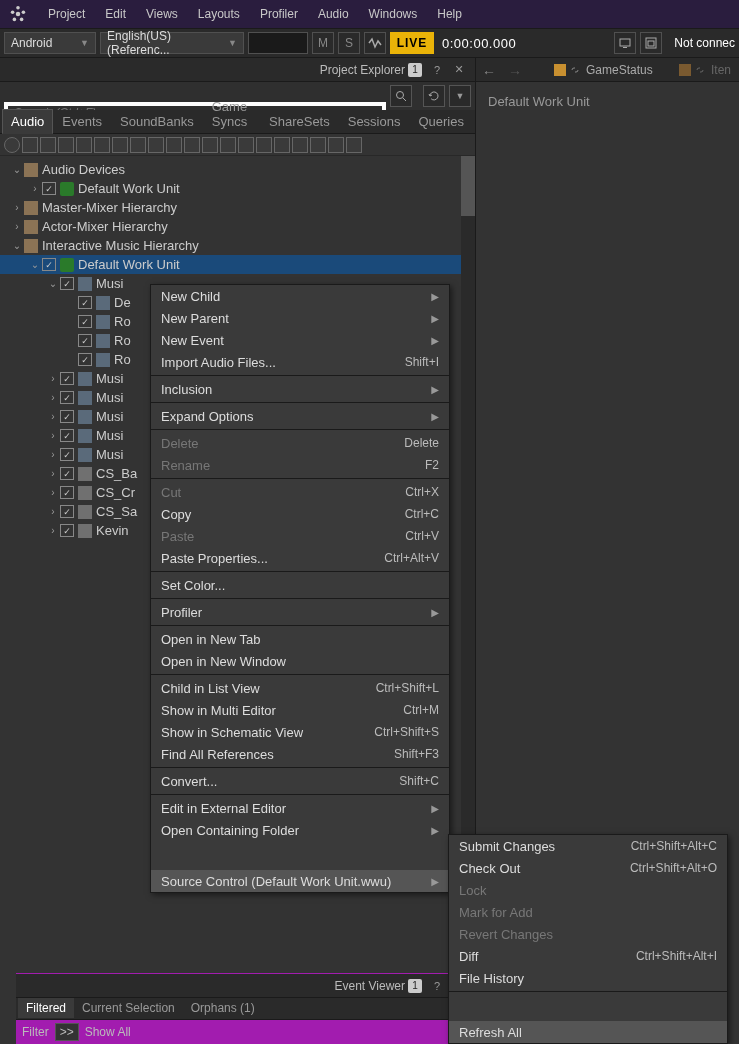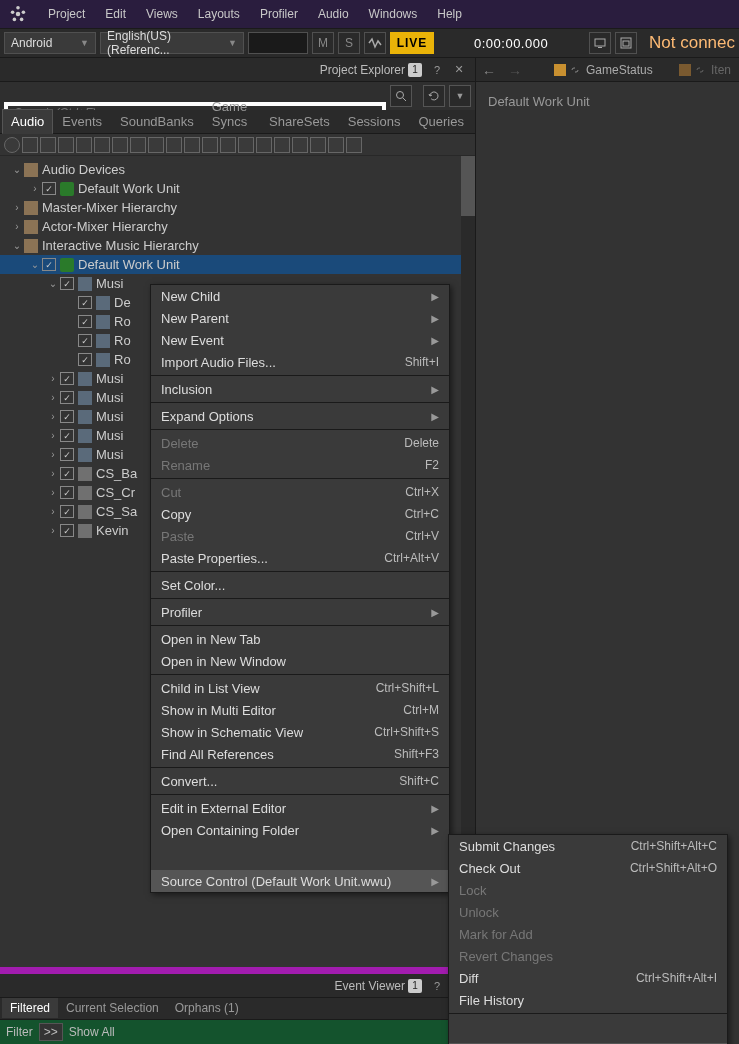--- a/index.html
+++ b/index.html
@@ -12,23 +12,23 @@
   
   
   .toolbar { height: 30px; background: #2a2a2a; border-top:1px solid #1a1a1a; border-bottom:1px solid #1a1a1a; display: flex; align-items: center; padding: 0 4px; gap: 4px;}
   .toolbar .combo { height: 22px; background: #3a3a3a; border: 1px solid #505050; display: flex; align-items: center; padding: 0 6px; color:#ddd; font-size:12px;}
   .toolbar .combo.android { width: 92px; }
   .toolbar .combo.lang { width: 144px; }
   .toolbar .combo .caret { margin-left:auto; font-size:9px; color:#888;}
   .toolbar .btnbox { width:60px; height:22px; background:#1a1a1a; border:1px solid #505050;}
   .toolbar .sq { width:22px; height:22px; border:1px solid #505050; display:flex;align-items:center;justify-content:center;color:#888; background:#2a2a2a;}
   .toolbar .live { width:44px; height:22px; background:#eab308; color:#000; font-weight:bold; display:flex;align-items:center;justify-content:center; font-size:12px; letter-spacing:1px;}
-  .toolbar .time { color:#fff; font-size:13px; font-weight:500; margin-left:36px; letter-spacing:0.5px;}
+  .toolbar .time { color:#fff; font-size:13px; font-weight:500; margin-left:4px; letter-spacing:0.5px;}
   .toolbar .right { margin-left:auto; display:flex; align-items:center; gap:4px;}
-  .toolbar .notconn { color:#fdba74; font-size:17px; margin-left:8px;}
+  .toolbar .notconn { color:#ffffff; font-size:12px; margin-left:8px;}
   
   
   .main { display:flex; height: calc(1044px - 58px); }
   .left-panel { width: 476px; display:flex; flex-direction:column; border-right:1px solid #1a1a1a;}
   .right-panel { flex:1; background:#333; display:flex; flex-direction:column;}
   
   
   .panel-header { height:24px; background:#2a2a2a; border-bottom:1px solid #1a1a1a; display:flex; align-items:center; padding:0 6px; color:#bbb;text-align:right;}
   .panel-header .title { flex:1;}
   .panel-header .icons { display:flex; gap:2px;}
@@ -60,21 +60,21 @@
   .tree-row .folder { background:#8b7355;}
   .tree-row .wunit { background:#2a7a2a; border-radius:2px;}
   .tree-row .musics { background:#5a6a7a;}
   .tree-row .csicon { background:#707070;}
   .tree-row.selected { background:#1a4a7a;}
   .tree-row.selected .label { background:transparent; }
   .tree .scrollbar { position:absolute; right:0; top:0; width:14px; height:100%; background:#2a2a2a;}
   .tree .scrollbar .thumb { width:100%; height:60px; background:#555; position:absolute; top:0;}
   
   
-  .event-viewer { border-top:7px solid #a21caf; background:#14532d;}
+  .event-viewer { border-top:1px solid #a21caf; background:#a21caf;margin-left:16px;}
   .ev-tabs { height:22px; display:flex; align-items:flex-start; padding:0 2px; background:#2a2a2a; border-bottom:1px solid #1a1a1a;}
   .ev-tabs .tab { padding:3px 8px; color:#999; font-size:12px;}
   .ev-tabs .tab.active { background:#3a3a3a; color:#fff;}
   .ev-filter { height:24px; display:flex; align-items:center; padding:0 6px; gap:6px; color:#bbb;}
   .ev-filter .fbtn { border:1px solid #555; padding:1px 4px; background:#333;}
   
   
   .rp-tabs { height:24px; background:#2a2a2a; display:flex; align-items:center; padding:0 4px; gap:8px; border-bottom:1px solid #1a1a1a;}
   .rp-tabs .nav { color:#888; font-size:14px; padding:0 2px;}
   .rp-tabs .rtab { display:flex; align-items:center; gap:4px; color:#aaa; font-size:12px; padding:2px 4px;}
@@ -519,23 +519,20 @@
       <span class="shortcut">Ctrl+Shift+Alt+C</span>
     </div>
     <div class="mi">
       <span class="lbl">Check Out</span>
       <span class="shortcut">Ctrl+Shift+Alt+O</span>
     </div>
     <div class="mi disabled">
       <span class="lbl">Lock</span>
     </div>
     <div class="mi disabled">
-      <span class="lbl">Unlock</span>
-    </div>
-    <div class="mi disabled">
       <span class="lbl">Mark for Add</span>
     </div>
     <div class="mi disabled">
       <span class="lbl">Revert Changes</span>
     </div>
     <div class="mi">
       <span class="lbl">Diff</span>
       <span class="shortcut">Ctrl+Shift+Alt+I</span>
     </div>
     <div class="mi">

